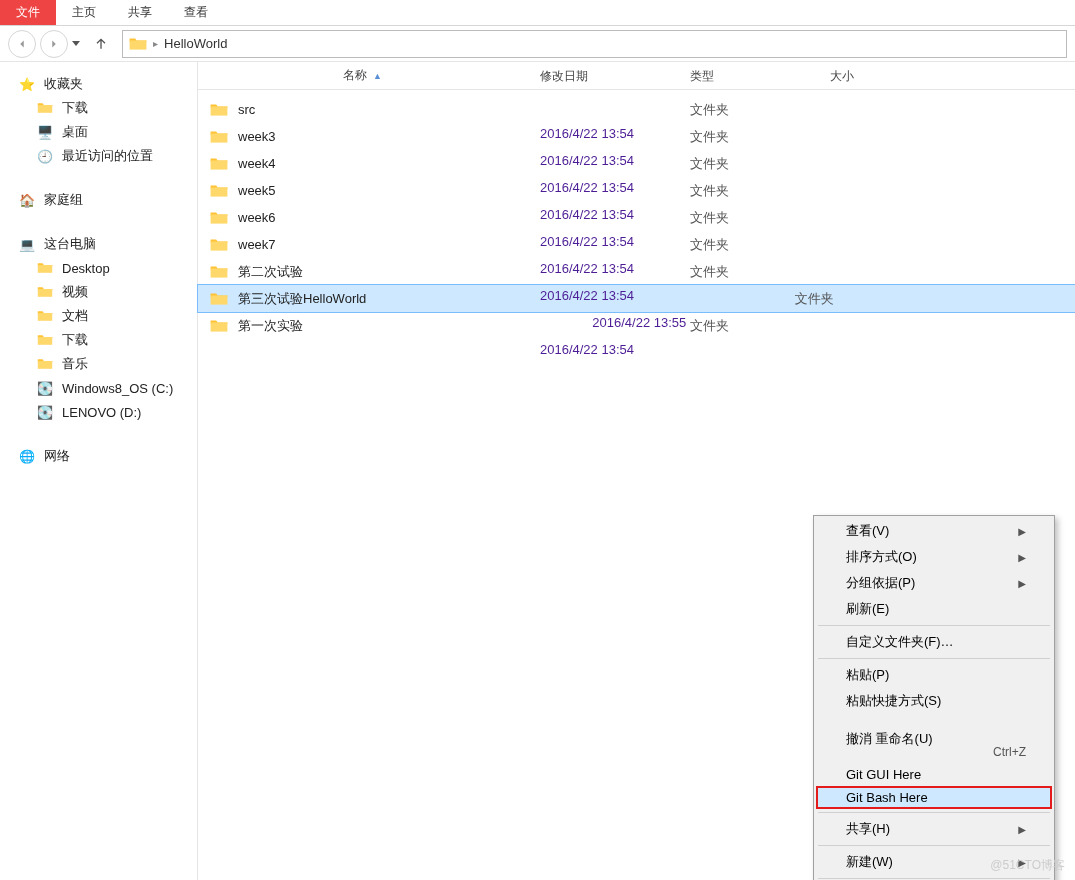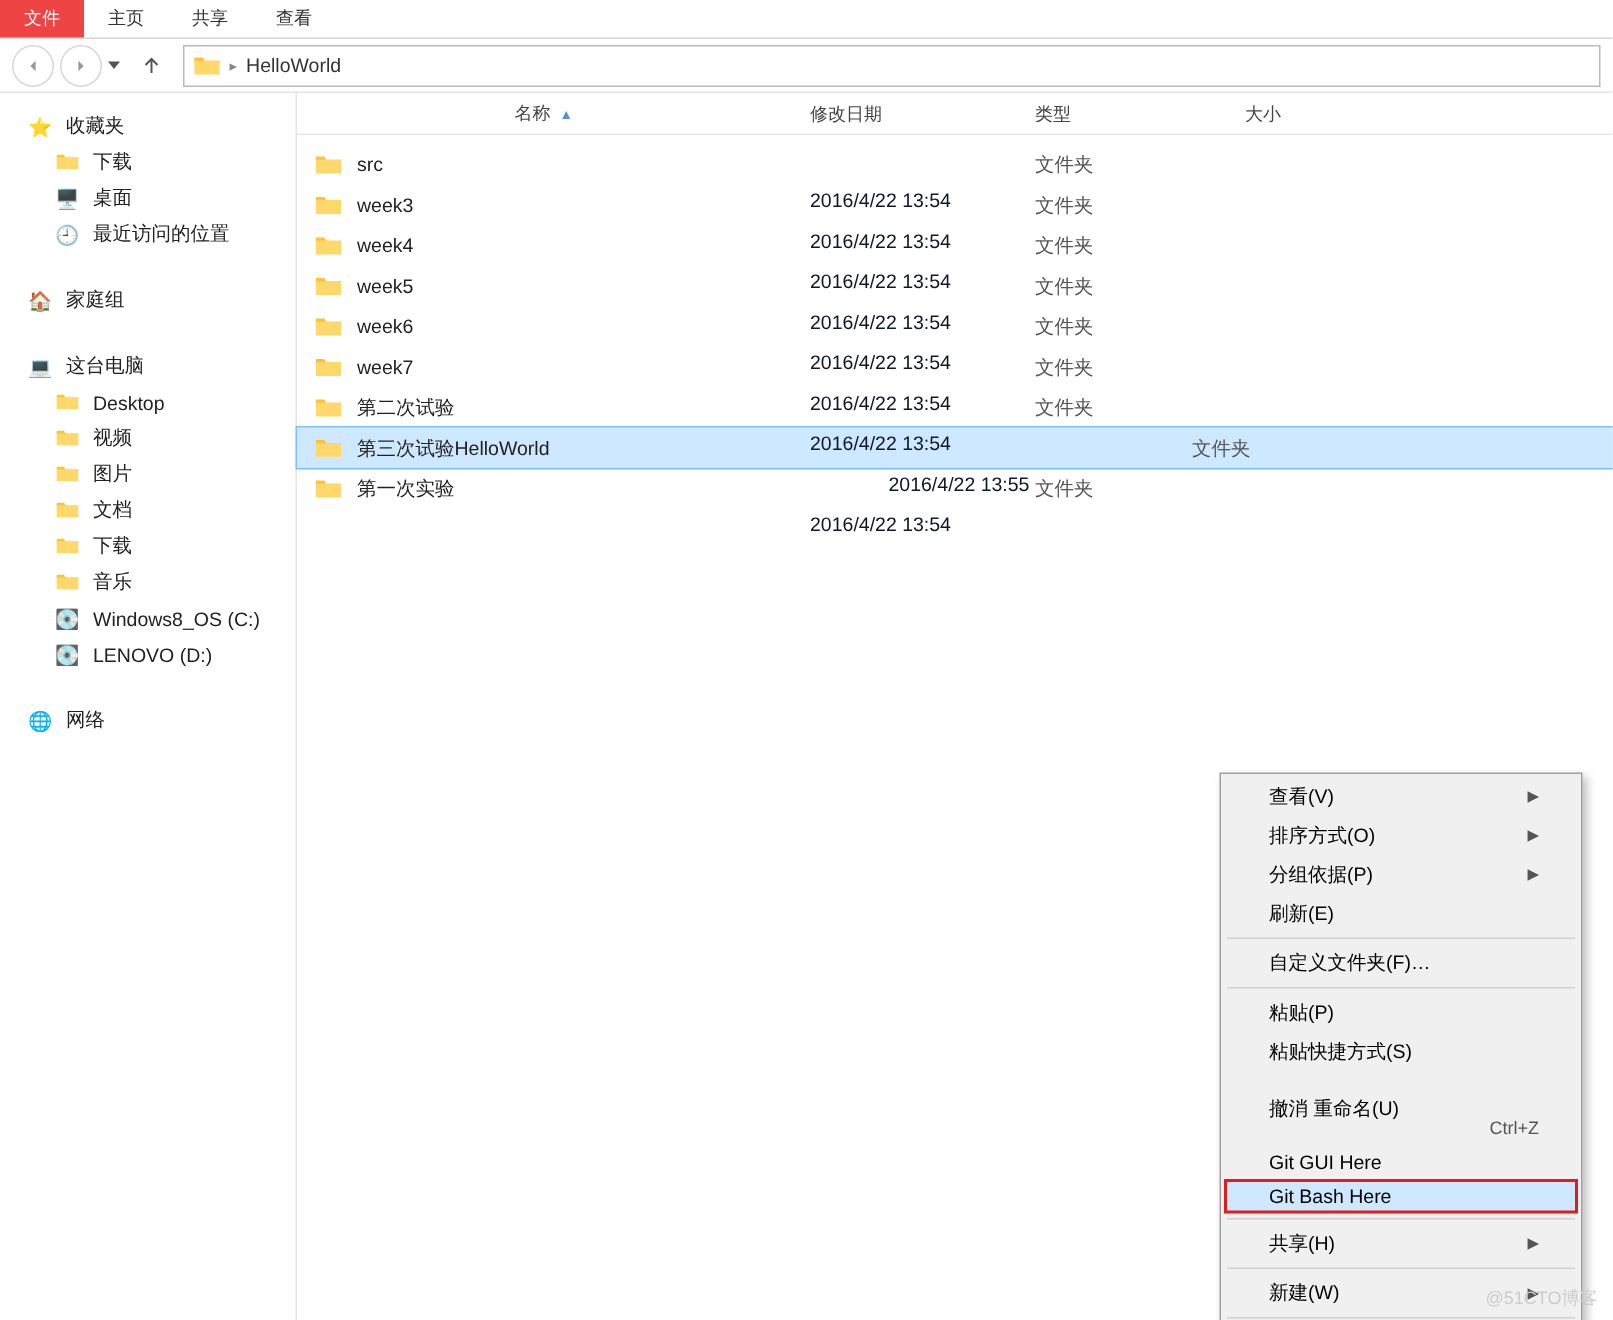--- a/index.html
+++ b/index.html
@@ -30,21 +30,21 @@
 .col.name { width: 330px; display:flex; align-items:center; gap:6px;justify-content:center;}
 .col.date { width: 150px; }
 .col.type { width: 140px; }
 .col.size { width: 100px; }
 
 .file-list { padding: 6px 0; }
 .row { display: flex; align-items: center; height: 27px; font-size: 13px; color: #222; cursor: pointer; padding-left:12px; }
 .row.selected { background: #cde8ff; outline: 1px solid #7abdff; justify-content: space-between; }
 .row .cell { padding: 0 12px; white-space: nowrap; overflow: hidden; }
 .row .cell.name { width: 318px; display: flex; align-items: center; gap: 10px; padding-left:0;}
-.row .cell.date { width: 150px; color:#0f172a;margin-top:48px;}
+.row .cell.date { width: 150px; color:#4c1d95;margin-top:48px;}
 .row .cell.type { width: 140px; color:#555;}
 .row .cell.size { width: 100px; }
 
 .folder-ico { width: 18px; height: 14px; }
 
 .context-menu { position: absolute; left: 813px; top: 515px; width: 242px; background: #f0f0f0; border: 1px solid #a0a0a0; box-shadow: 3px 3px 6px rgba(0,0,0,0.25); font-size: 13px; padding: 2px; }
 .context-menu .mi { padding: 4px 26px 4px 30px; cursor: pointer; display: flex; justify-content: space-between; align-items: center; position:relative;gap:48px;}
 .context-menu .mi.highlight { background: #cde8ff; border: 2px solid #e41b1b; padding:2px 24px 2px 28px;}
 .context-menu .mi .arrow { font-size: 10px; color: #555; }
 .context-menu .mi .shortcut { color: #555; font-size:12px;margin-top:27px;}
@@ -149,29 +149,20 @@
           </span>
           <span>视频</span>
         </div>
       <div class="item child">
           <span class="ico">
             <svg class="fld" width="16" height="12" viewBox="0 0 24 20">
               <path class="tab" d="M0 2h8l2 3h14v2H0z"></path>
               <path d="M0 5h24v13H0z"></path>
             </svg>
           </span>
-          <span>图片</span>
-        </div>
-      <div class="item child">
-          <span class="ico">
-            <svg class="fld" width="16" height="12" viewBox="0 0 24 20">
-              <path class="tab" d="M0 2h8l2 3h14v2H0z"></path>
-              <path d="M0 5h24v13H0z"></path>
-            </svg>
-          </span>
           <span>文档</span>
         </div>
       <div class="item child">
           <span class="ico">
             <svg class="fld" width="16" height="12" viewBox="0 0 24 20">
               <path class="tab" d="M0 2h8l2 3h14v2H0z"></path>
               <path d="M0 5h24v13H0z"></path>
             </svg>
           </span>
           <span>下载</span>

